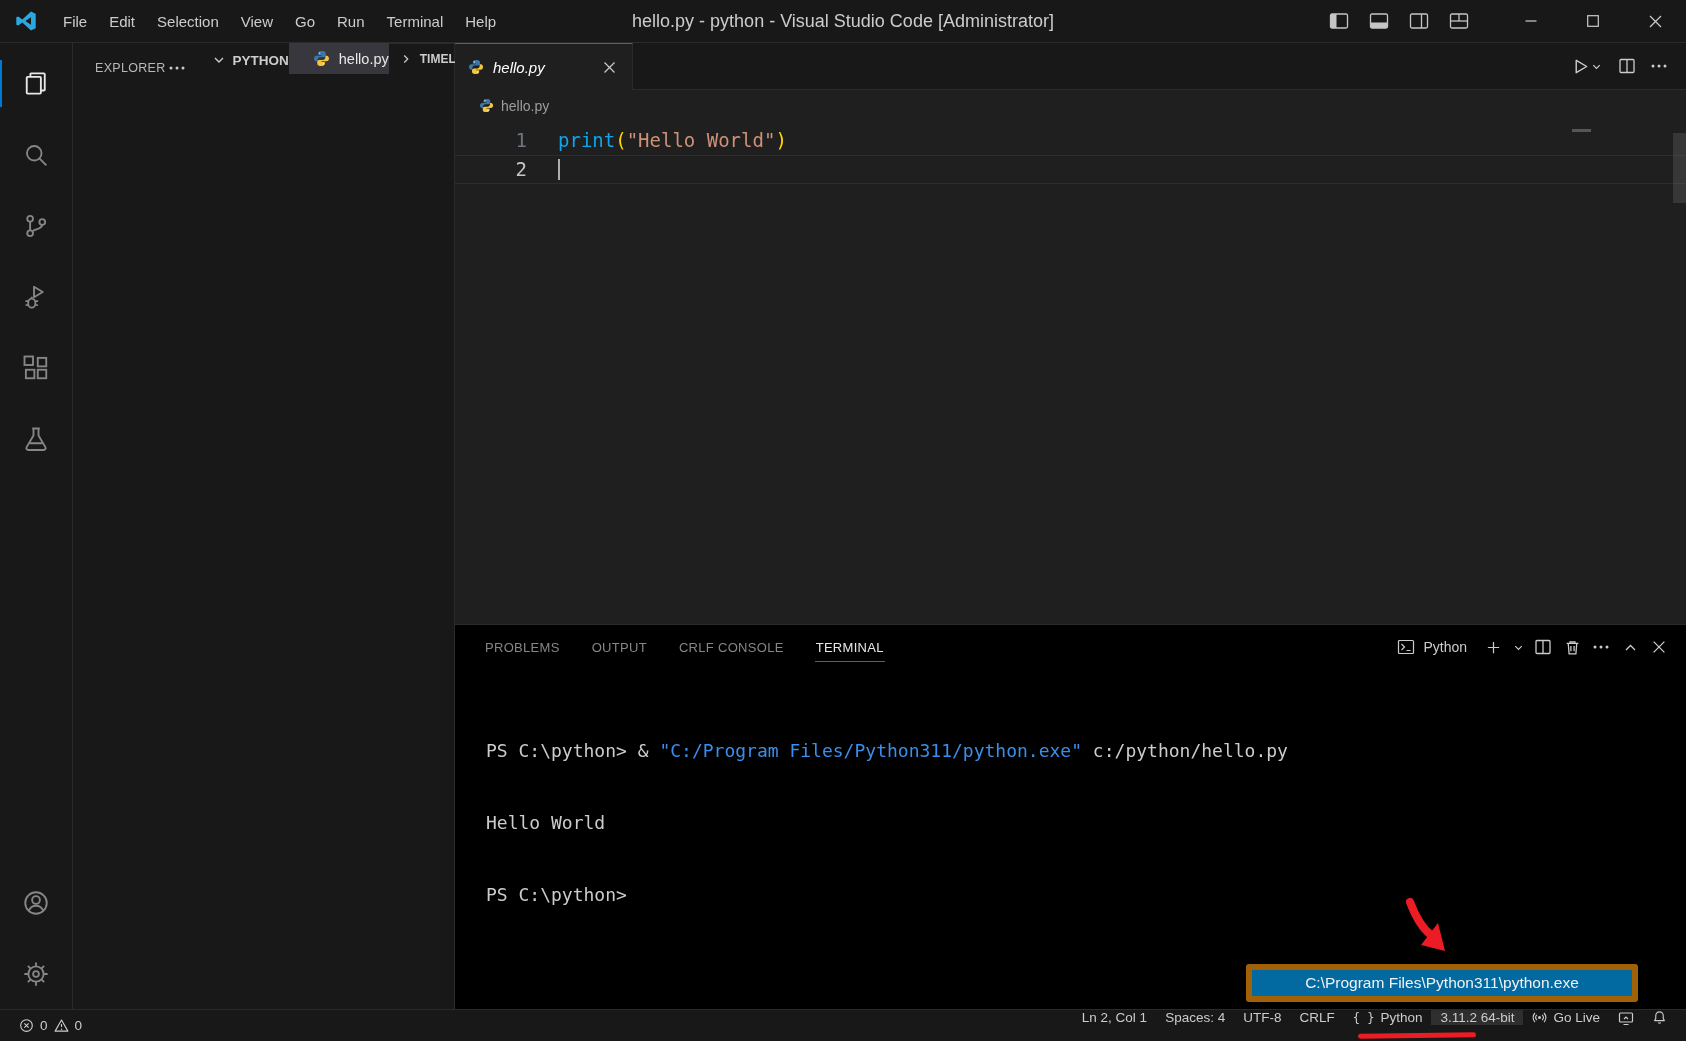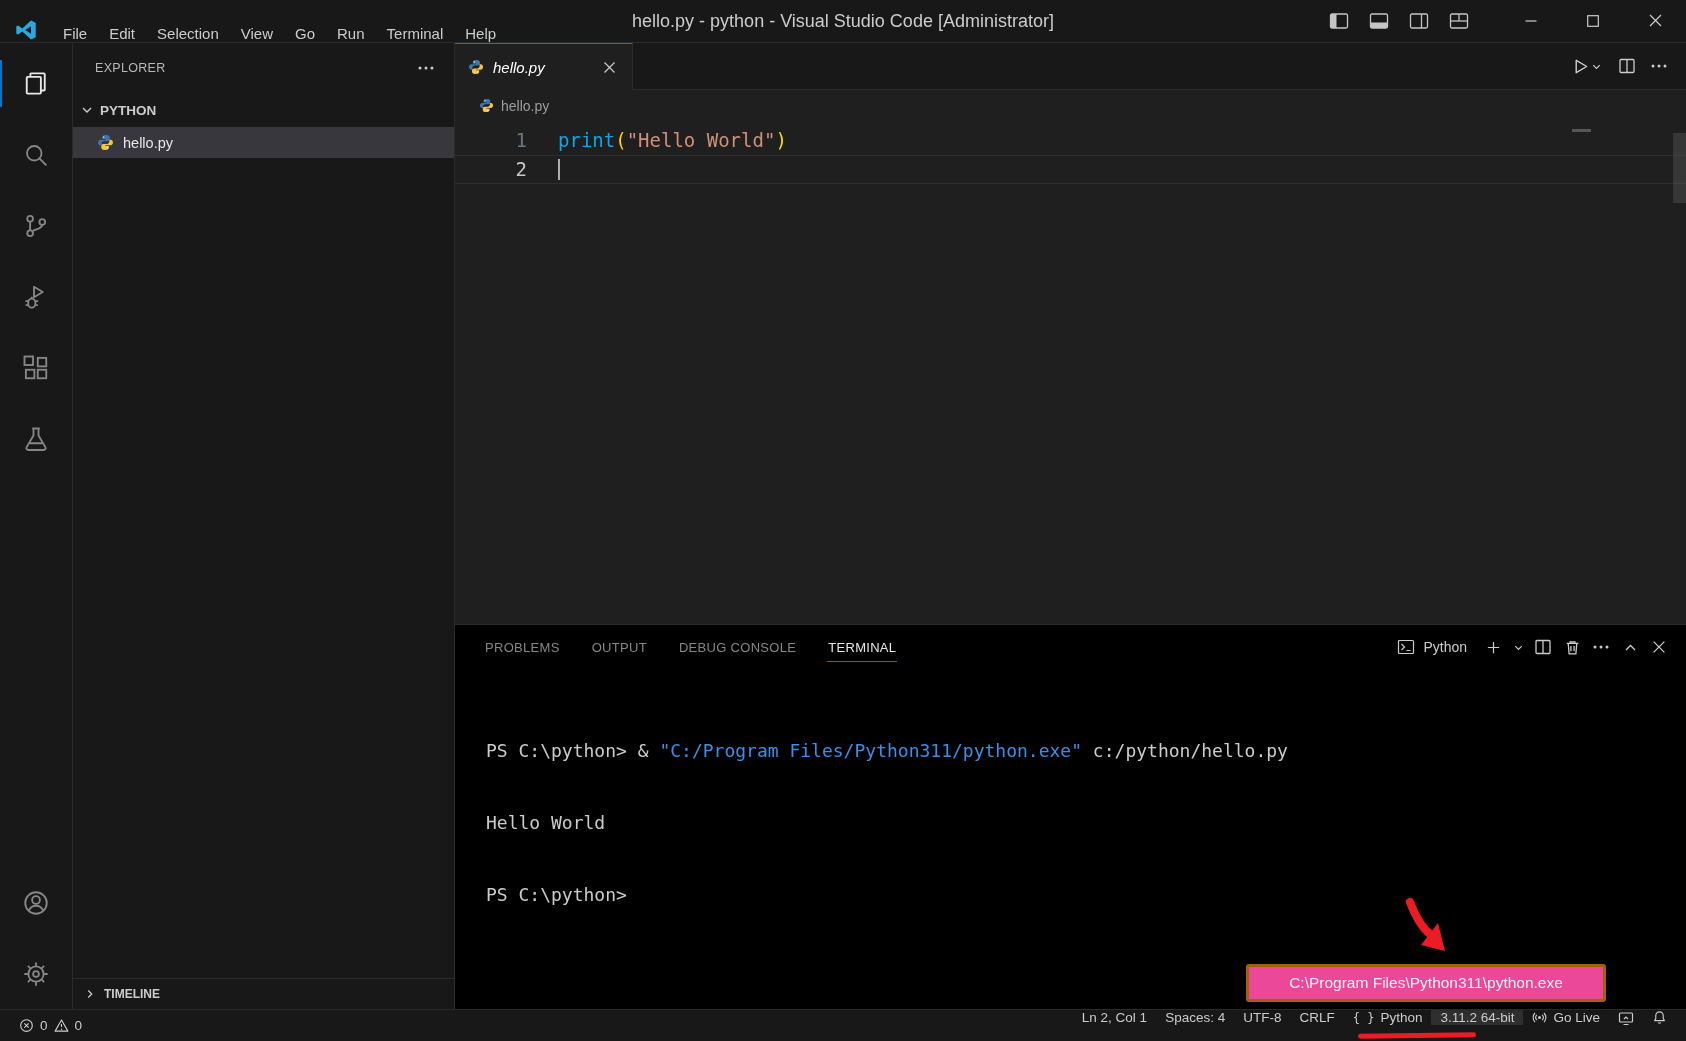--- a/index.html
+++ b/index.html
@@ -7,21 +7,21 @@
   body{
     position:relative; overflow:hidden;
     background:#1f1f1f; color:#cccccc;
     font-family:"Liberation Sans", sans-serif;
   }
   .mono{ font-family:"DejaVu Sans Mono","Liberation Mono",monospace; }
   svg{ display:block; }
 
   
   .titlebar{ height:43px; background:#181818; border-bottom:1px solid #2b2b2b;
-    display:flex; align-items:flex-end; position:relative; }
+    display:flex; align-items:center; position:relative; }
   .tb-logo{ width:52px; display:flex; align-items:center; justify-content:center; }
   .menu{ display:flex; align-items:stretch; }
   .menu-item{ padding:0 11px; font-size:15px; color:#cccccc; display:flex; align-items:center; cursor:default; }
   .tb-title{ position:absolute; left:50%; top:0; transform:translateX(-50%); height:100%;
     display:flex; align-items:center; font-size:18px; color:#cccccc; white-space:nowrap; }
   .tb-right{ margin-left:auto; display:flex; align-items:center; }
   .layout-icons{ display:flex; gap:10px; margin-right:26px; color:#c5c5c5; }
   .licon{ width:30px; height:30px; display:flex; align-items:center; justify-content:center; background:none; border:none; color:inherit; }
   .win-btn{ width:62px; height:43px; display:flex; align-items:center; justify-content:center; background:none; border:none; color:#cccccc; }
 
@@ -30,21 +30,21 @@
 
   .activitybar{ width:73px; background:#181818; border-right:1px solid #2b2b2b;
     display:flex; flex-direction:column; align-items:center; padding-top:5px; }
   .ab-item{ width:73px; height:71px; display:flex; align-items:center; justify-content:center;
     color:#868686; position:relative; background:none; border:none; }
   .ab-item.active{ color:#e7e7e7; }
   .ab-item.active::before{ content:""; position:absolute; left:0; top:12px; bottom:12px; width:2px; background:#0078d4; }
   .ab-bottom{ margin-top:auto; display:flex; flex-direction:column; align-items:center; }
 
   
-  .sidebar{ width:382px; background:#181818; border-right:1px solid #2b2b2b; display:flex; flex-direction:column;justify-content:center; }
+  .sidebar{ width:382px; background:#181818; border-right:1px solid #2b2b2b; display:flex; flex-direction:row; }
   .sb-header{ height:50px; display:flex; align-items:center; padding:0 16px 0 22px; font-size:12.5px; color:#b8b8b8; letter-spacing:.3px; }
   .sb-header .grow{ flex:1; }
   .sb-action{ background:none; border:none; color:#cccccc; width:24px; height:24px; display:flex; align-items:center; justify-content:center; }
   .section-row{ height:34px; display:flex; align-items:center; gap:5px; padding-left:6px;
     font-weight:bold; font-size:13.5px; color:#cccccc; background:none; border:none; width:100%; text-align:left; }
   .file-row{ height:31px; display:flex; align-items:center; gap:9px; padding-left:24px;
     background:#37373d; color:#e8e8e8; font-size:14.5px; border:none; width:100%; text-align:left; }
   .sb-grow{ flex:1; }
   .sb-bottom-row{ height:31px; display:flex; align-items:center; gap:7px; padding-left:10px;
     border-top:1px solid #2b2b2b; font-weight:bold; font-size:12px; color:#cccccc; background:none; width:100%; text-align:left; border-left:none; border-right:none; border-bottom:none; }
@@ -86,22 +86,22 @@
 
   
   .statusbar{ position:absolute; left:0; right:0; bottom:0; height:32px; background:#181818; border-top:1px solid #2b2b2b;
     display:flex; align-items:stretch; font-size:13.5px; color:#cccccc; padding:0 10px; }
   .sb-group{ display:flex; align-items:stretch; }
   .sb-item{ display:flex; align-items:center; gap:6px; padding:0 9px; background:none; border:none; color:#cccccc; font-size:13.5px; }
   .sb-item.hovered{ background:rgba(255,255,255,.10); }
   .sb-right{ margin-left:auto; display:flex; align-items:flex-start; }
 
   
-  .tooltip{ position:absolute; left:1246px; top:964px; width:360px; height:38px;
-    background:#ec4899; border:3px solid #a16207; border-radius:3px;
+  .tooltip{ position:absolute; left:1246px; top:964px; width:392px; height:38px;
+    background:#0369a1; border:6px solid #a16207; border-radius:3px;
     display:flex; align-items:center; justify-content:center;
     font-size:15.5px; color:#f1f1f1; z-index:40; box-shadow:0 2px 8px rgba(0,0,0,.45); white-space:nowrap; }
   .red-underline{ position:absolute; left:1358px; top:1033px; width:118px; height:5px;
     background:#ec1c24; border-radius:3px; transform:rotate(-.8deg); z-index:50; }
   .red-arrow{ position:absolute; left:1398px; top:896px; z-index:50; }
 </style>
 </head>
 <body>
 
 <div class="titlebar">
@@ -329,21 +329,21 @@
         <div class="code-content"><span class="caret"></span></div>
       </div>
       <div class="minimap-dash"></div>
       <div class="scroll-slider"></div>
     </div>
 
     <div class="panel">
       <div class="panel-tabs">
         <button class="ptab">PROBLEMS</button>
         <button class="ptab">OUTPUT</button>
-        <button class="ptab">DEBUG CONSOLE</button>
+        <button class="ptab">CRLF CONSOLE</button>
         <button class="ptab active">TERMINAL</button>
         <div class="panel-actions">
           <button class="pa-shell">
             <svg width="18" height="18" viewBox="0 0 18 18" fill="none" stroke="currentColor" stroke-width="1.2">
               <rect x="1.5" y="2.5" width="15" height="13" rx="1"></rect>
               <path d="M4.5 6l3 3-3 3 M9.5 12.5h4"></path>
             </svg>
             <span>Python</span>
           </button>
           <button class="icon-btn">

